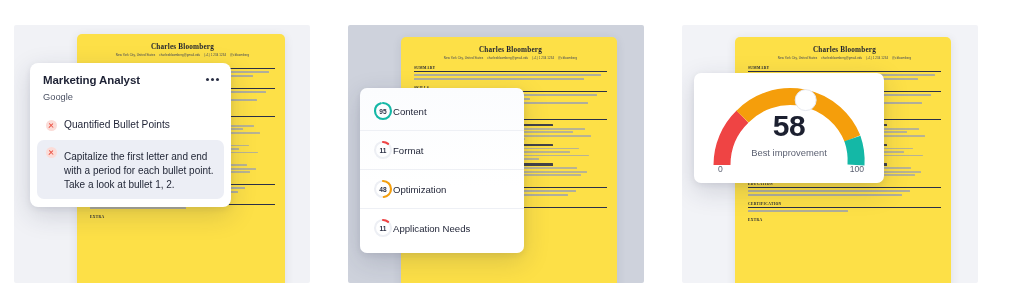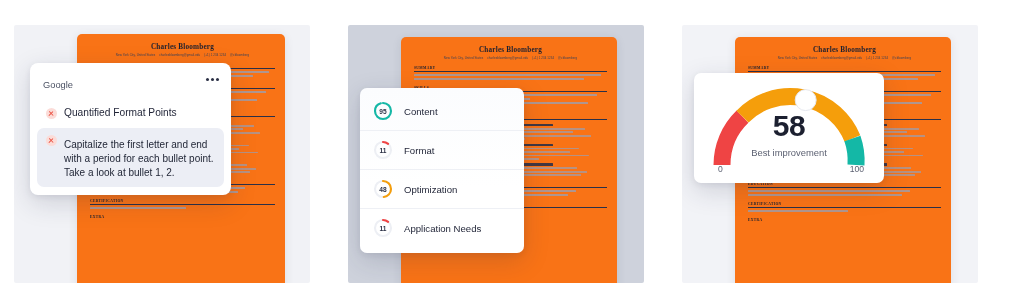--- a/index.html
+++ b/index.html
@@ -25,21 +25,21 @@
     overflow: hidden;
     border-radius: 2px;
   }
   #panel-1 { left: 14px;  width: 296px; background: #f1f2f6; }
   #panel-2 { left: 348px; width: 296px; background: #ced2dc; }
   #panel-3 { left: 682px; width: 296px; background: #f2f3f7; }
 
   
   .resume {
     position: absolute;
-    background: #f97316;
+    background: #fde047;
     border-radius: 5px;
     box-shadow: 0 2px 10px rgba(40,45,70,.10);
     overflow: hidden;
     padding: 9px 10px 0 13px;
   }
   #panel-1 .resume { left: 63px; top: 9px; width: 208px; height: 260px; }
   #panel-2 .resume { left: 53px; top: 12px; width: 216px; height: 256px; }
   #panel-3 .resume { left: 53px; top: 12px; width: 216px; height: 256px; }
 
   .r-name {
@@ -191,21 +191,20 @@
   #score-card {
     left: 12px; top: 63px;
     width: 164px;
     padding: 4px 0 6px 0;
     border-radius: 7px;
     background: linear-gradient(180deg,#fbfcfe 0%,#ffffff 60%);
   }
   .sc-row {
     display: flex;
     align-items: center;
-    gap: 11px;
     padding: 9px 0 9px 13px;
     border-bottom: 1px solid #eef0f5;
   }
   .sc-row:last-child { border-bottom: none; }
   .sc-ring { position: relative; width: 20px; height: 20px; flex: 0 0 auto; }
   .sc-ring svg { display: block; width: 20px; height: 20px; transform: rotate(-90deg); }
   .sc-ring .track { fill: none; stroke: #edeff4; stroke-width: 2.1; }
   .sc-ring .prog  { fill: none; stroke-width: 2.1; stroke-linecap: round; }
   .sc-num {
     position: absolute; inset: 0;
@@ -298,33 +297,34 @@
       <div class="r-sec">EDUCATION</div>
       <div class="r-line" style="width:84%"></div>
       <div class="r-line" style="width:80%"></div>
       <div class="r-sec">CERTIFICATION</div>
       <div class="r-line" style="width:52%"></div>
       <div class="r-sec" style="border-bottom:none">EXTRA</div>
     </div>
 
     <div class="float-card" id="insight-card">
       <div class="ic-head">
+        <div class="ic-title">Marketing Analyst</div>
         <div class="ic-company">Google</div>
         <div class="ic-dots">
             <i></i>
             <i></i>
             <i></i>
           </div>
       </div>
 
       <div class="ic-row plain">
         <span class="ic-mark"></span>
         <div class="ic-body">
           <div class="ic-label-line">
-            <span class="ic-label">Quantified Format Points</span>
+            <span class="ic-label">Quantified Bullet Points</span>
           </div>
         </div>
       </div>
 
       <div class="ic-row active">
         <span class="ic-mark"></span>
         <div class="ic-body">
           <div class="ic-desc">Capitalize the first letter and end with a period for each bullet point. Take a look at bullet 1, 2.</div>
         </div>
       </div>

